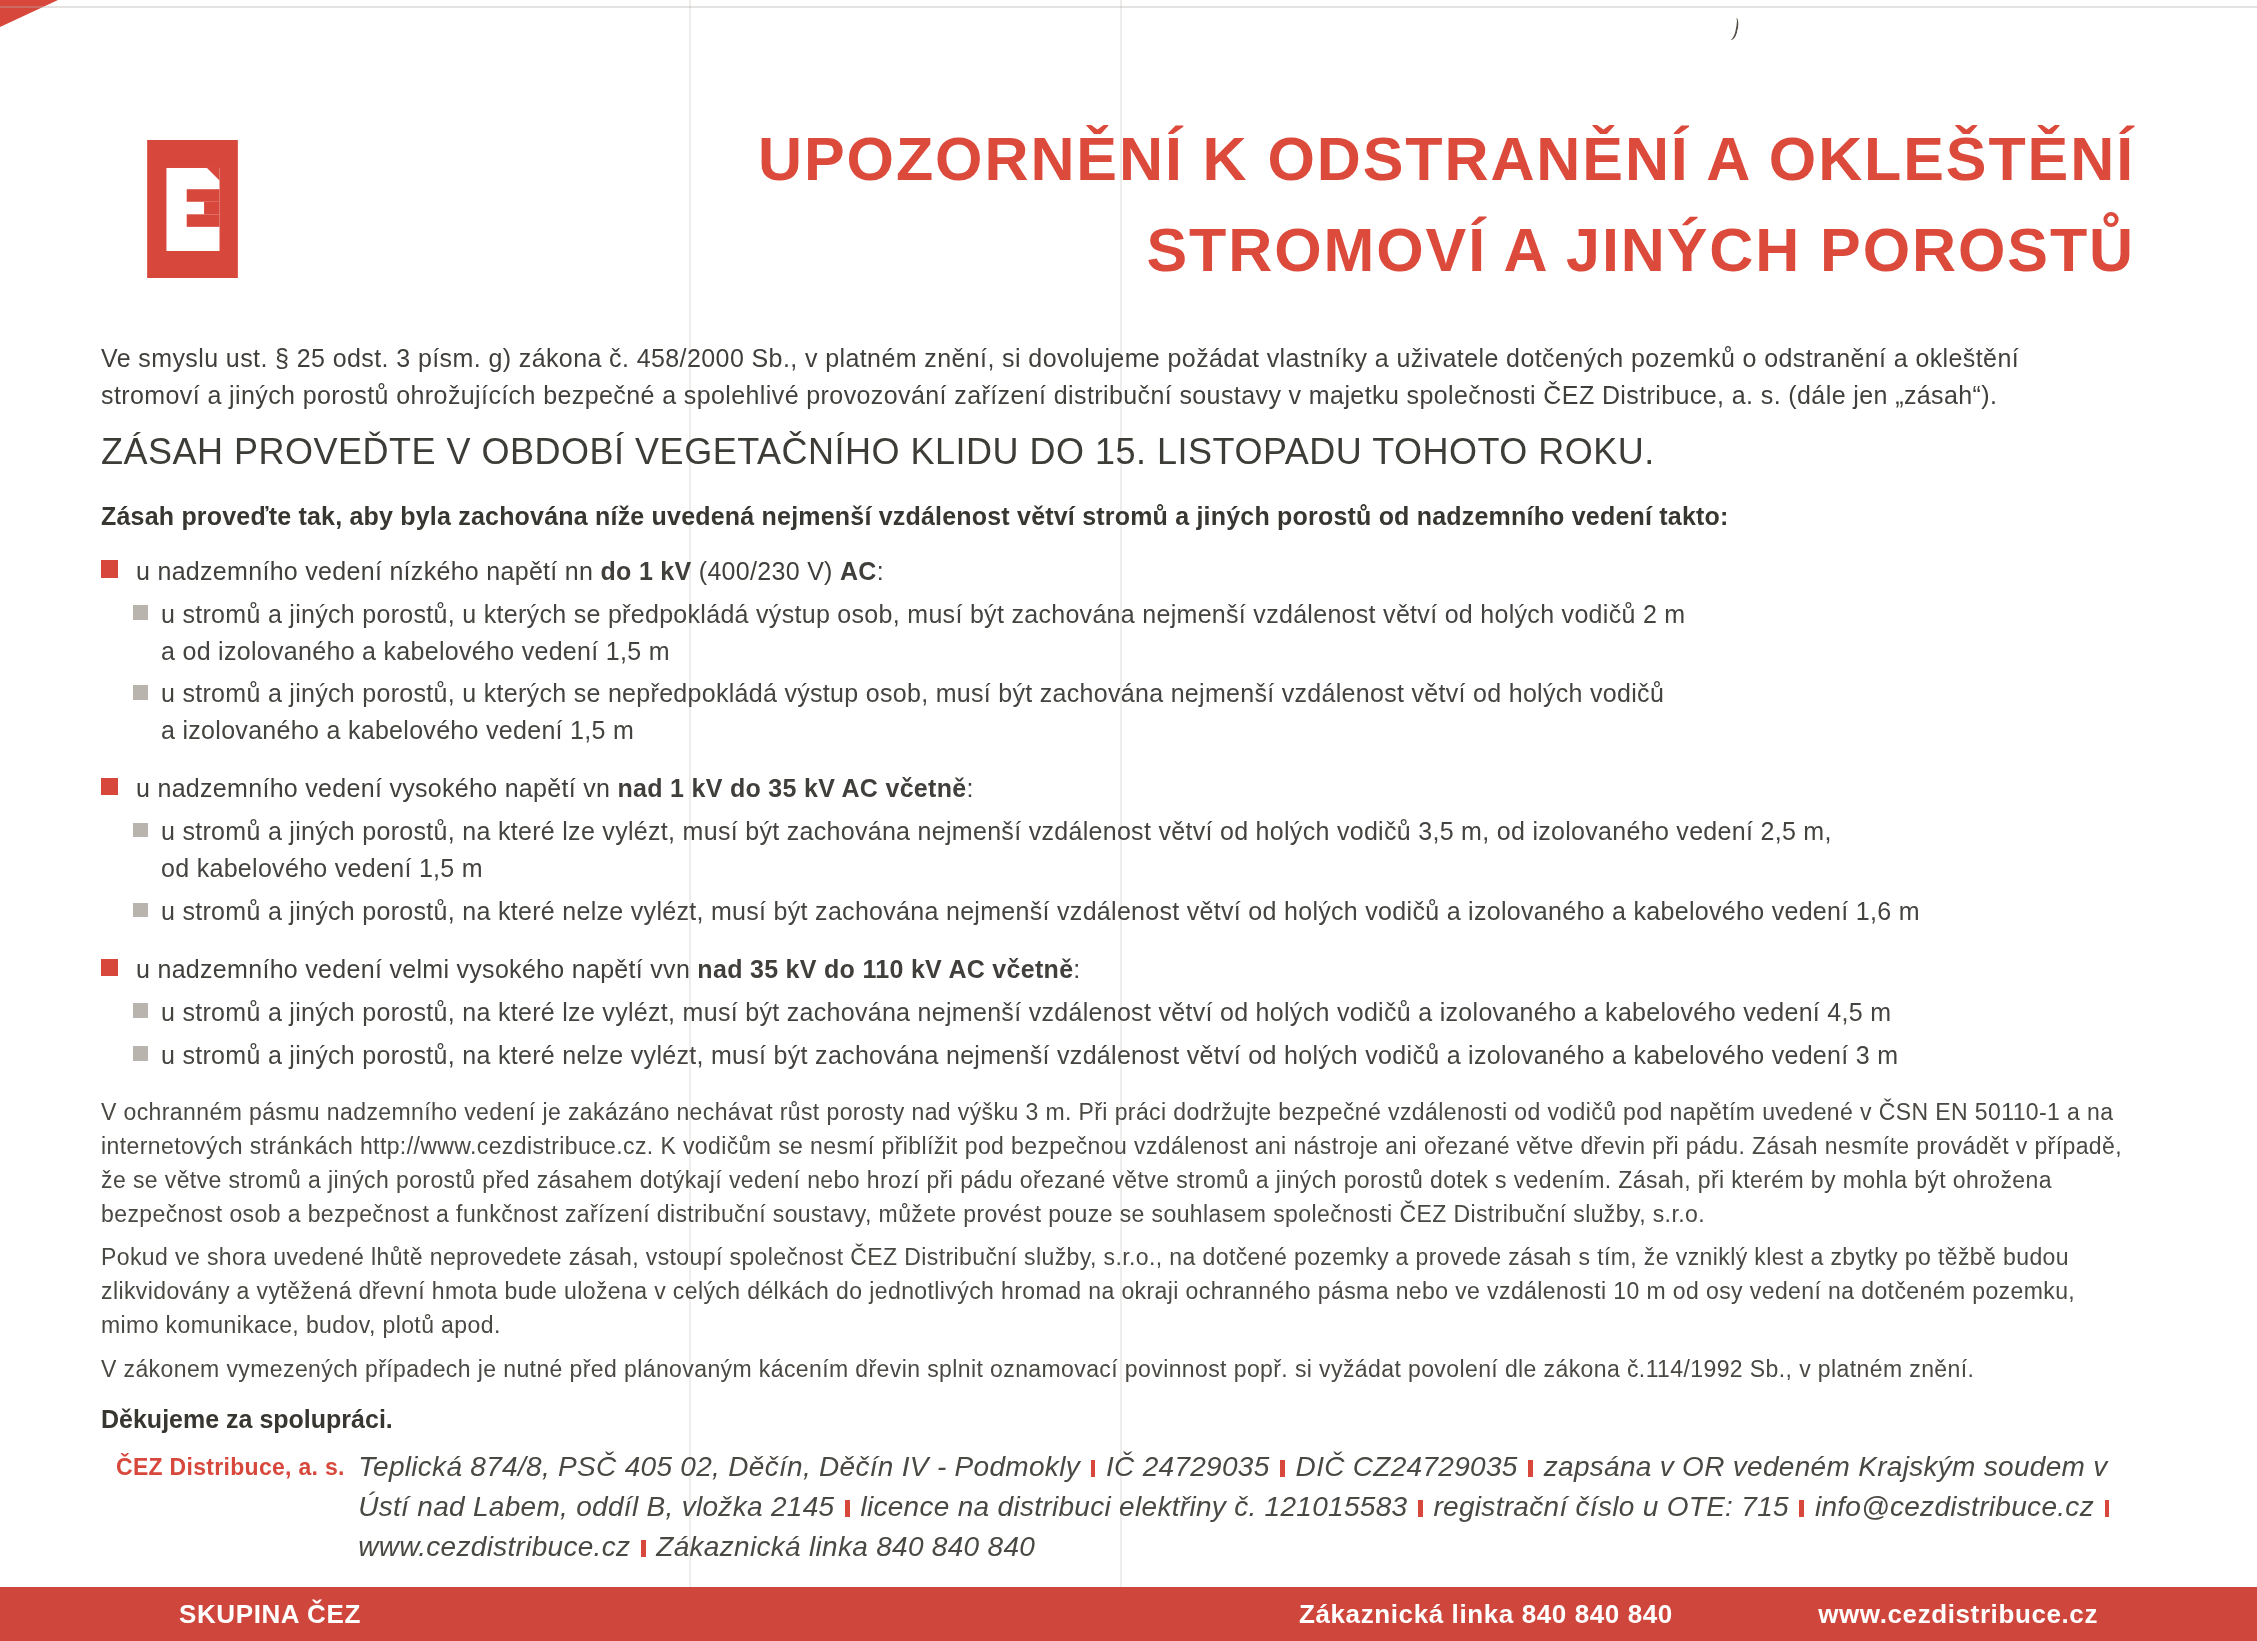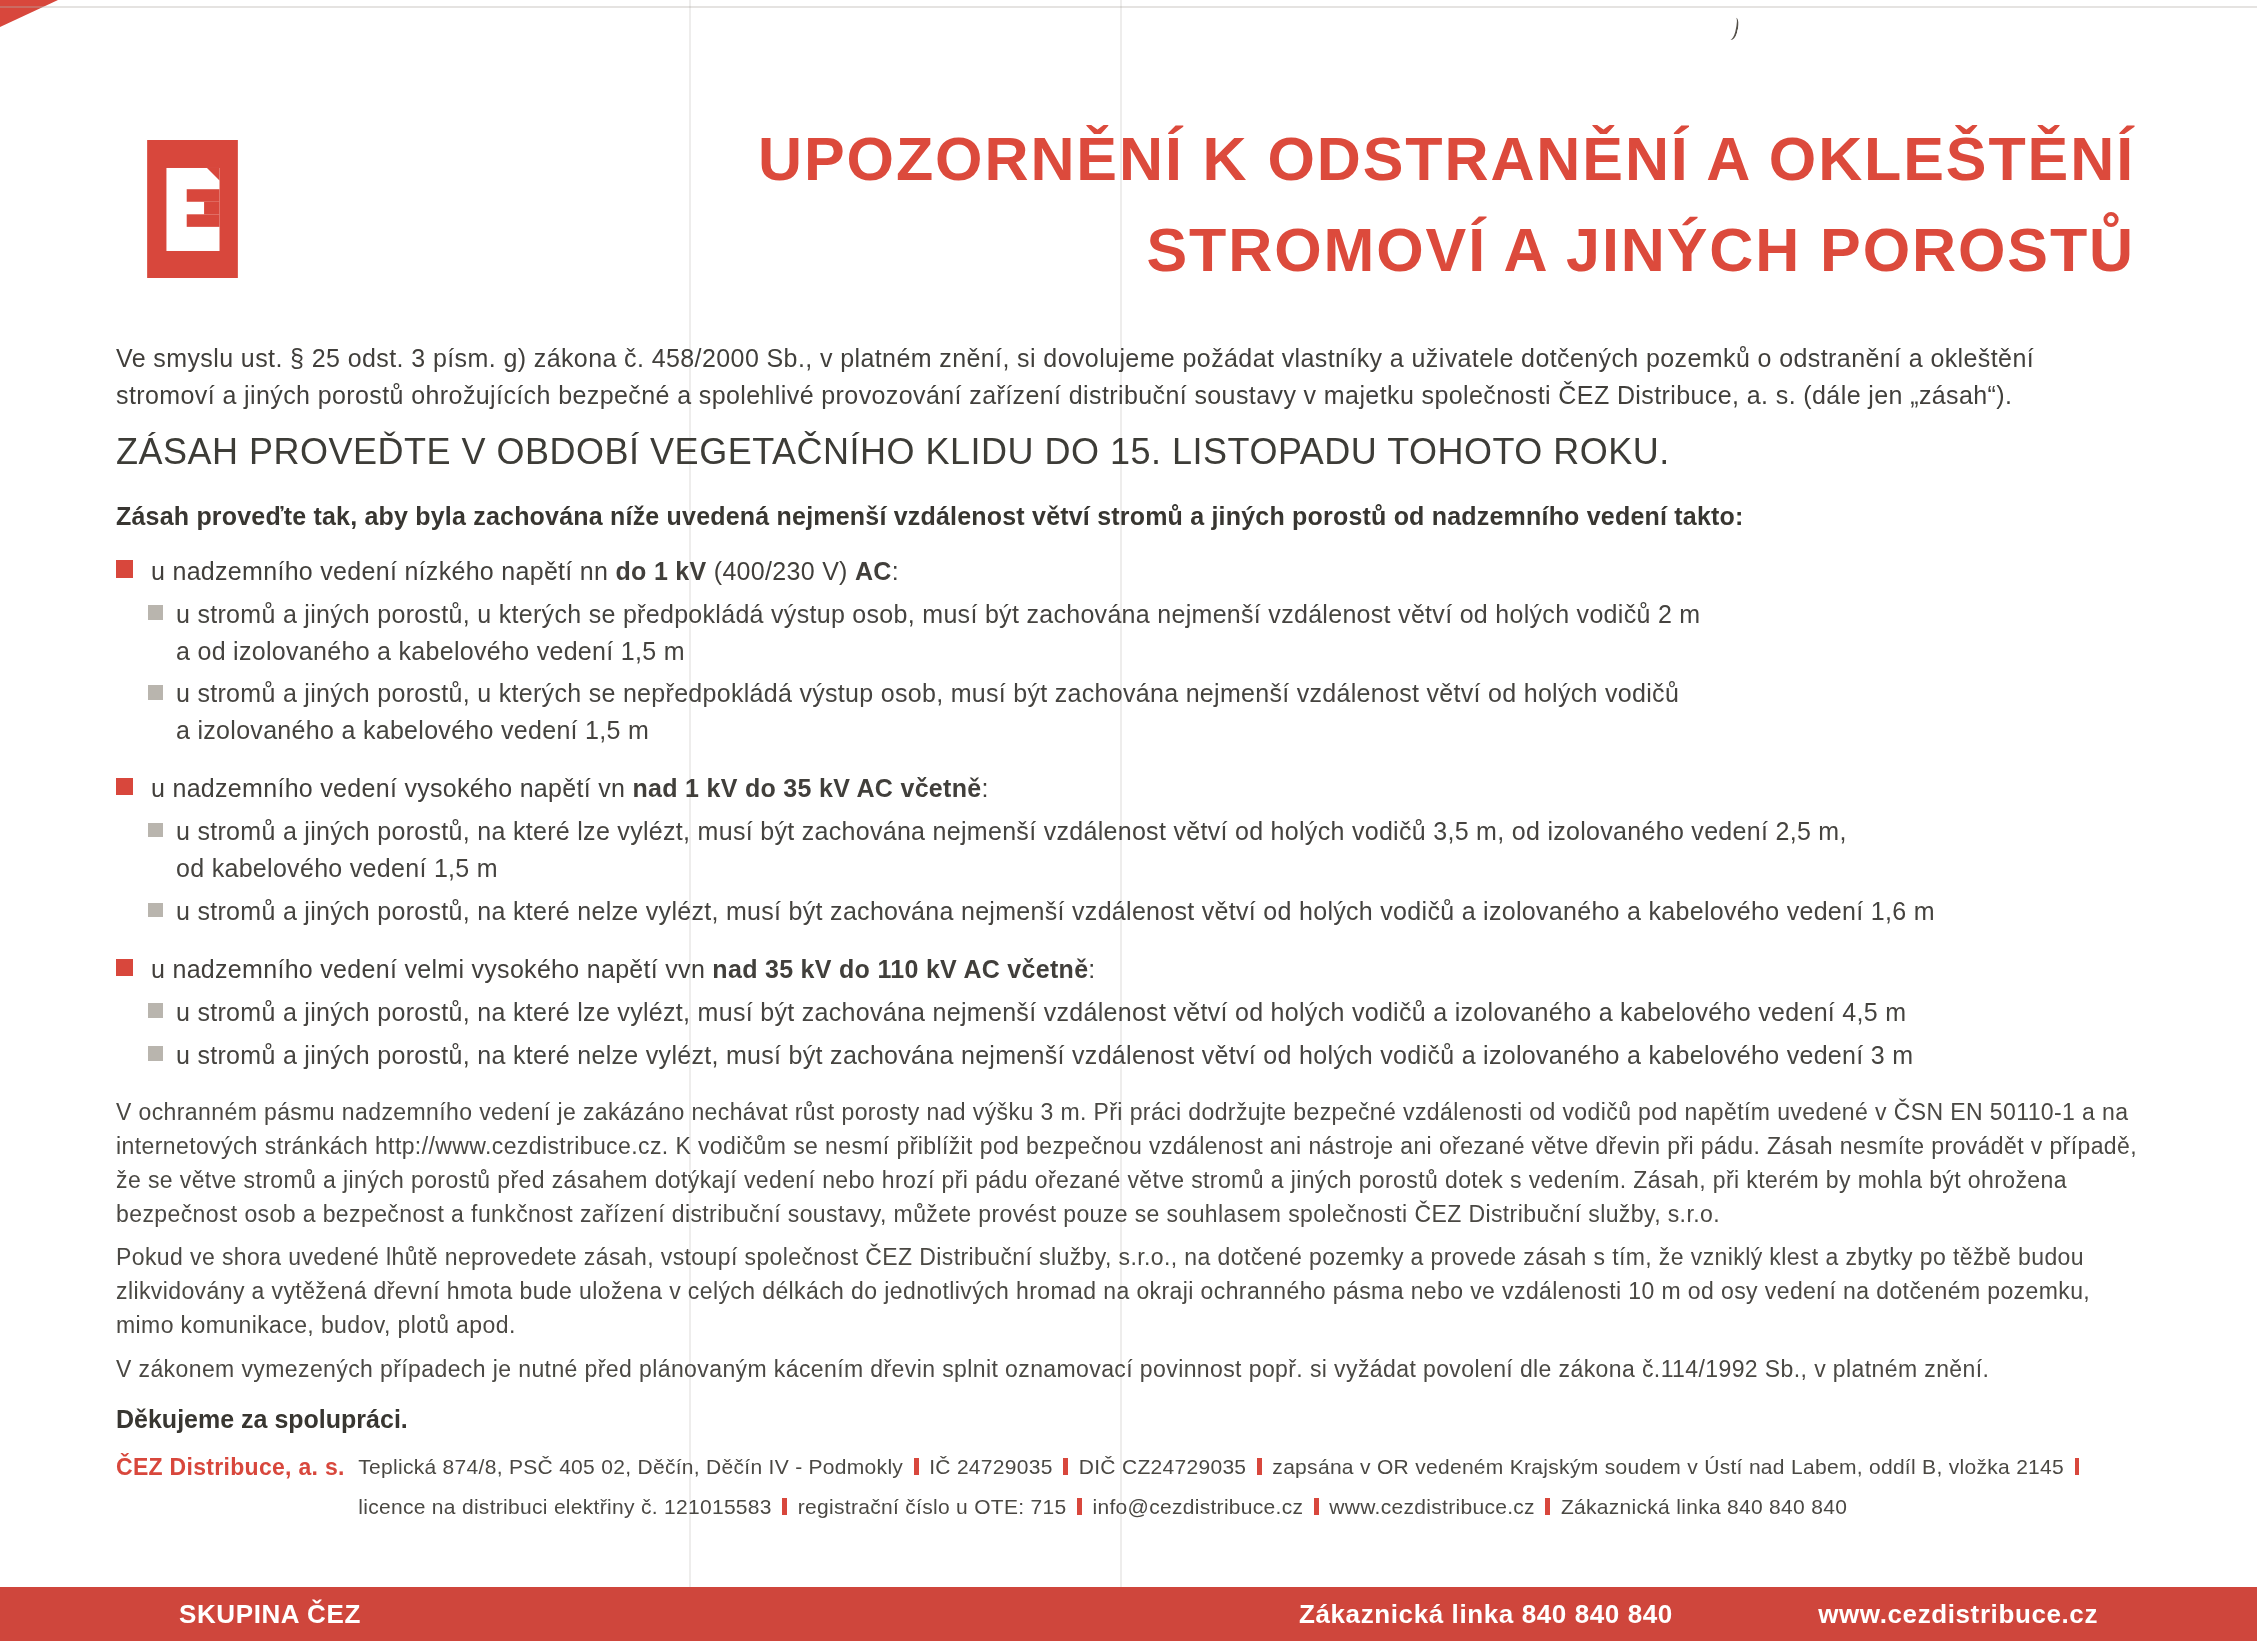--- a/index.html
+++ b/index.html
@@ -25,21 +25,21 @@
   .logo{position:absolute;left:147px;top:140px;width:91px;height:138px;}
   
   .title{
     position:absolute;right:122px;top:114px;
     text-align:right;
     color:#dc4a3c;
     font-size:61px;font-weight:bold;line-height:91px;
     letter-spacing:1.9px;white-space:nowrap;
   }
   
-  .content{position:absolute;left:116px;top:340px;width:2023px;}
+  .content{position:absolute;left:101px;top:340px;width:2023px;}
   .content p{margin:0;}
   .intro{font-size:25px;line-height:37px;letter-spacing:0.4px;margin-bottom:17.4px !important;color:#413f3b;}
   .deadline{
     margin:0 0 25px 0;
     font-size:36px;font-weight:normal;letter-spacing:0.5px;
     color:#3d3c37;line-height:42px;
   }
   .instruction{font-size:25px;line-height:37px;font-weight:bold;color:#383631;
     margin-bottom:17.4px !important;letter-spacing:0.2px;}
   .rules{margin-bottom:2px;}
@@ -51,21 +51,21 @@
       letter-spacing:0.3px;margin-bottom:5.8px;color:#45433f;}
   .l2 .sq2{position:absolute;left:32px;top:9.7px;width:14.5px;height:14.5px;background:#b9b5ae;}
   .l2 .subtext{white-space:pre-line;}
   .fine{font-size:23px;line-height:34px;letter-spacing:0.4px;color:#4a4843;
         margin-bottom:9.7px !important;}
   .thanks{font-size:25px;line-height:37px;font-weight:bold;color:#383631;margin-top:15.4px !important;}
   
   .company{position:absolute;left:116px;top:1447px;width:2028px;display:flex;align-items:flex-start;}
   .company-label{color:#d8473c;font-weight:bold;font-size:23px;line-height:40px;
                  white-space:nowrap;margin-right:13.5px;letter-spacing:0.3px;}
-  .company-info{flex:1;font-size:21px;line-height:40px;letter-spacing:0.3px;color:#4a4843;}
+  .company-info{flex:1;font-size:28px;line-height:40px;letter-spacing:0.3px;color:#4a4843;font-style:italic;}
   .company-info .sep{display:inline-block;width:4.8px;height:17.4px;background:#d8473c;
                      margin:0 10.6px;vertical-align:-1px;}
   
   .bar{position:absolute;left:0;bottom:0;width:100%;height:54px;background:#cf463c;}
   .bar span{position:absolute;top:11.6px;color:#ffffff;font-weight:bold;font-size:26px;
             letter-spacing:0.6px;white-space:nowrap;}
   .bar-left{left:179px;}
   .bar-mid{left:1299px;}
   .bar-right{right:159px;}
 </style>

